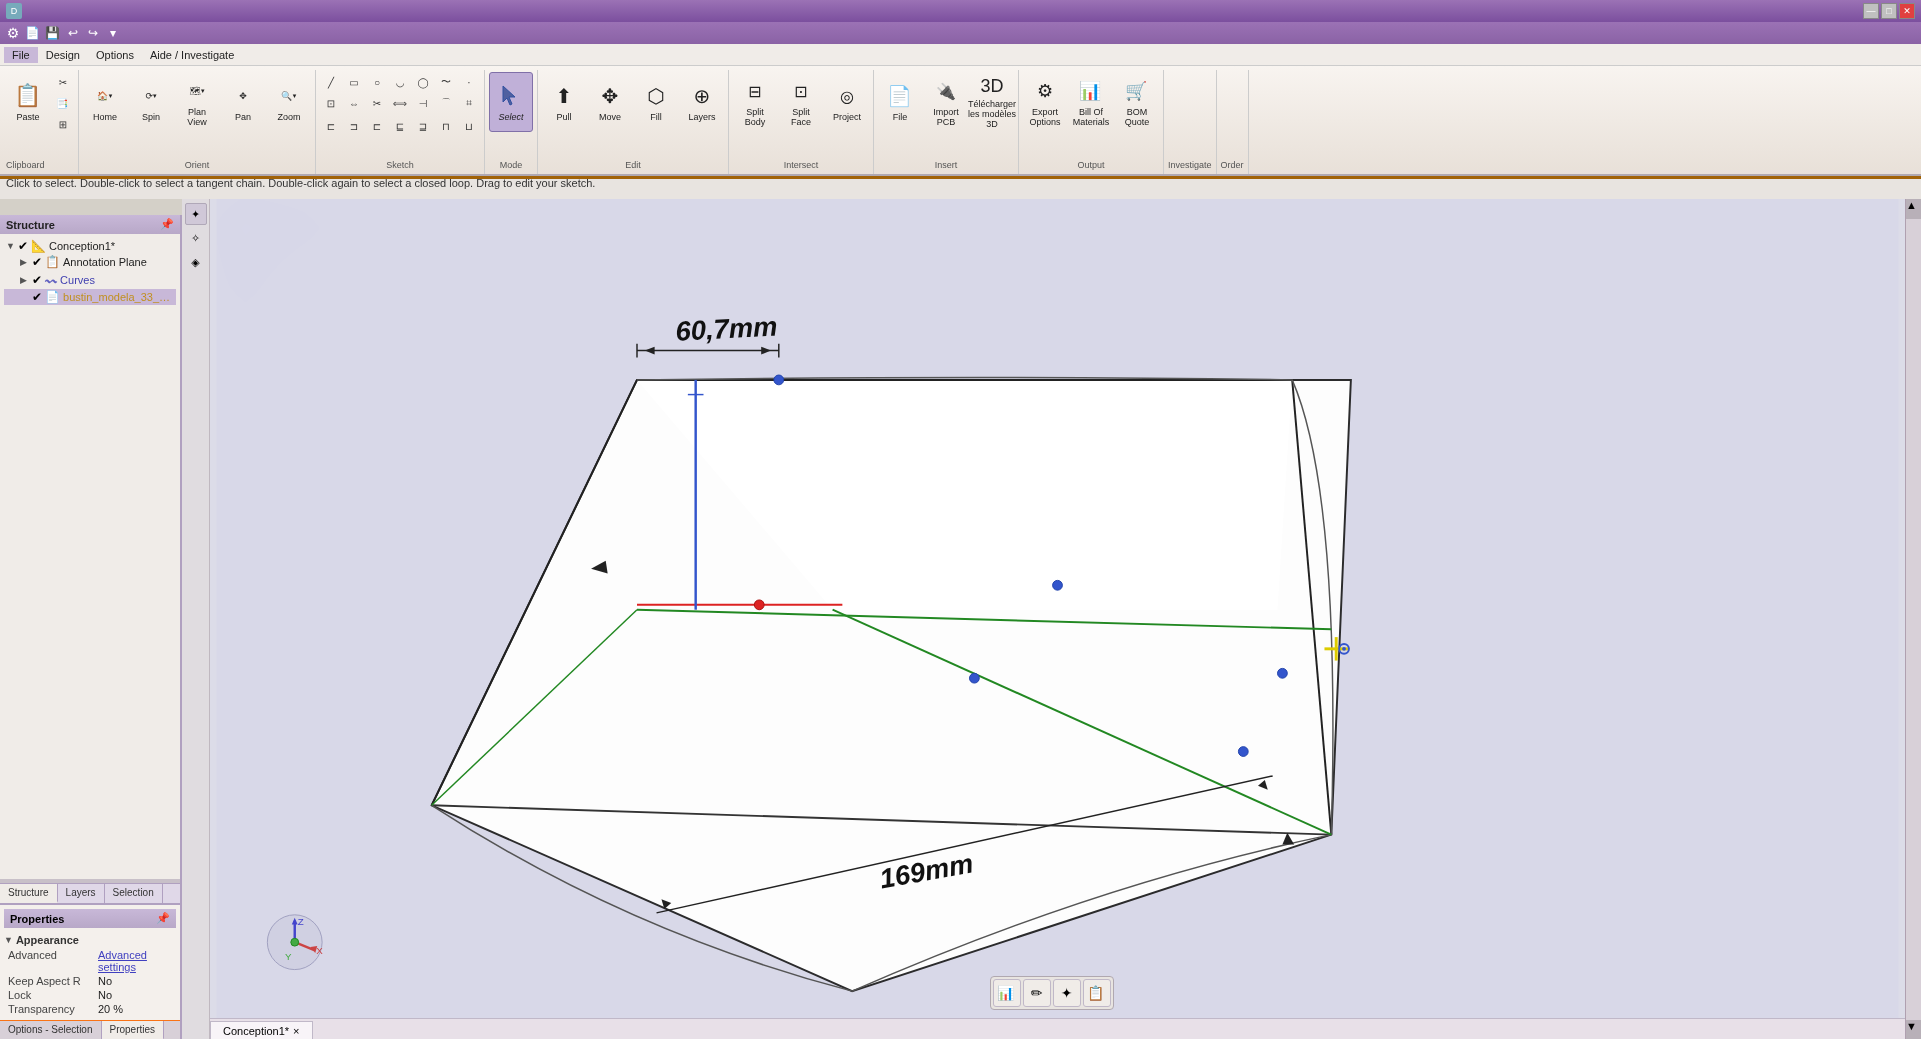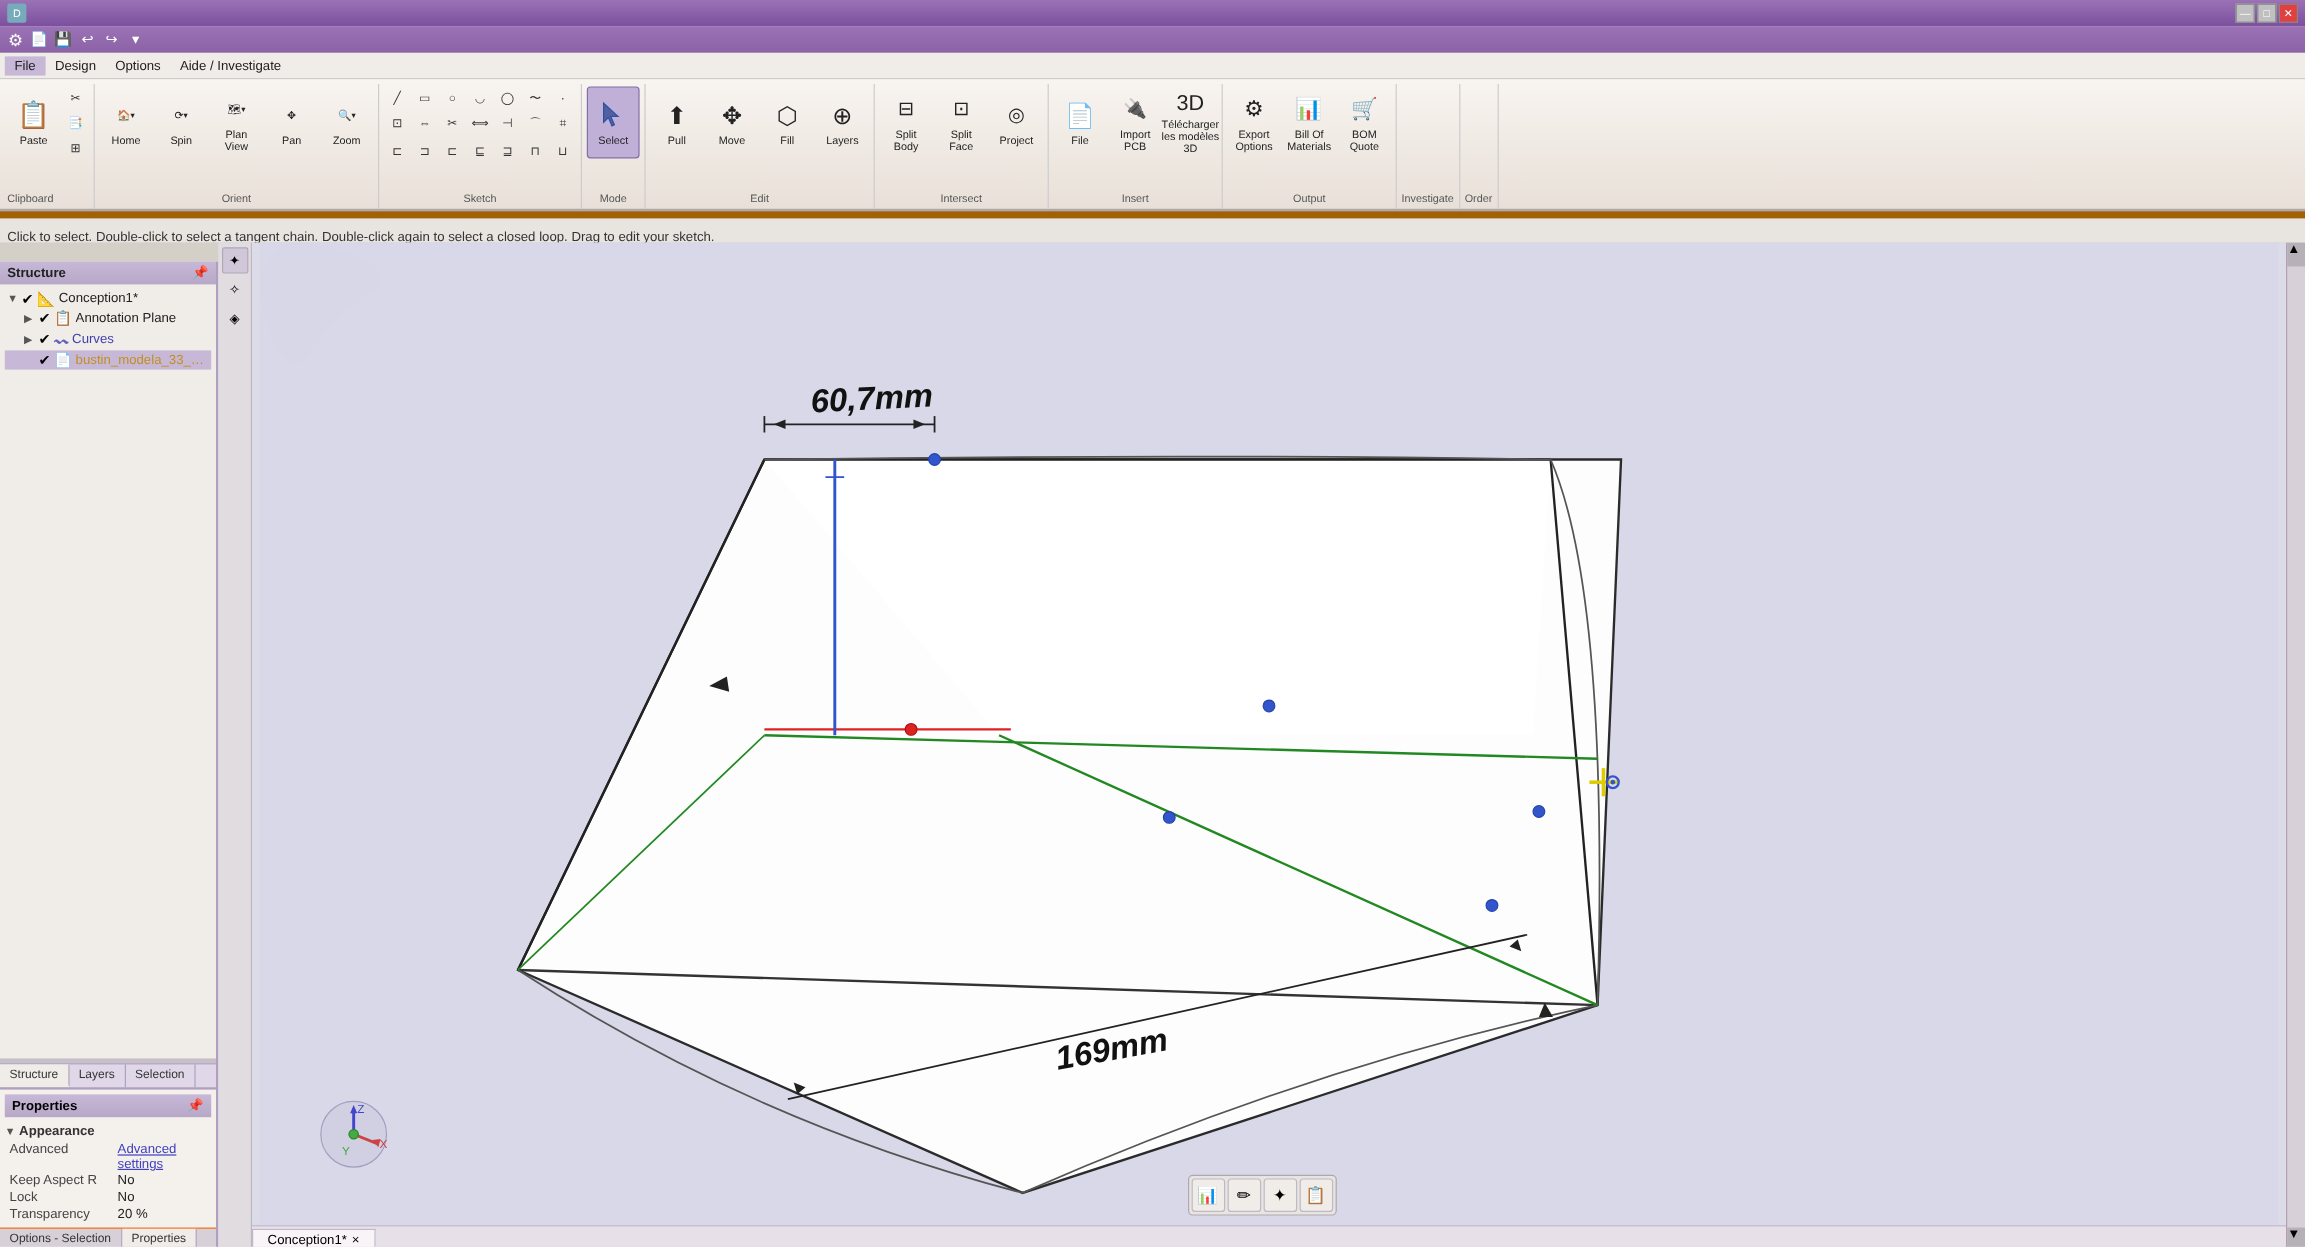--- a/index.html
+++ b/index.html
@@ -79,21 +79,21 @@
       height: 60px;
       cursor: pointer;
       border-radius: 3px;
       padding: 2px;
       font-size: 9px;
       text-align: center;
       color: #222;
       background: transparent;
       border: 1px solid transparent;
     }
-    .tb-btn.active { background: #c0b0d8; border-color: #8070a8; }
+    .tb-btn.active { background: #c0b0d8; border-color: #8070a8; font-style: italic; }
     .tb-btn .icon {
       width: 28px; height: 28px;
       display: flex; align-items: center; justify-content: center;
       margin-bottom: 2px;
     }
     .tb-btn-small {
       display: flex; align-items: center; justify-content: center;
       width: 22px; height: 20px; cursor: pointer; font-size: 10px;
       color: #333; background: transparent; border: 1px solid transparent;
       border-radius: 2px;
@@ -205,23 +205,23 @@
       flex: 1;
       background: #dcdce8;
       position: relative;
       overflow: hidden;
     }
 
     
     #info-bar {
       height: 22px;
       background: #e8e4e0;
-      border-top: 6px solid #a16207;
-      display: flex;
-      align-items: flex-start;
+      border-top: 3px solid #a16207;
+      display: flex;
+      align-items: flex-end;
       padding: 10px 6px;
       font-size: 11px;
       color: #333;
     }
 
     
     #bottom-toolbar {
       position: absolute;
       bottom: 20px;
       left: 50%;

